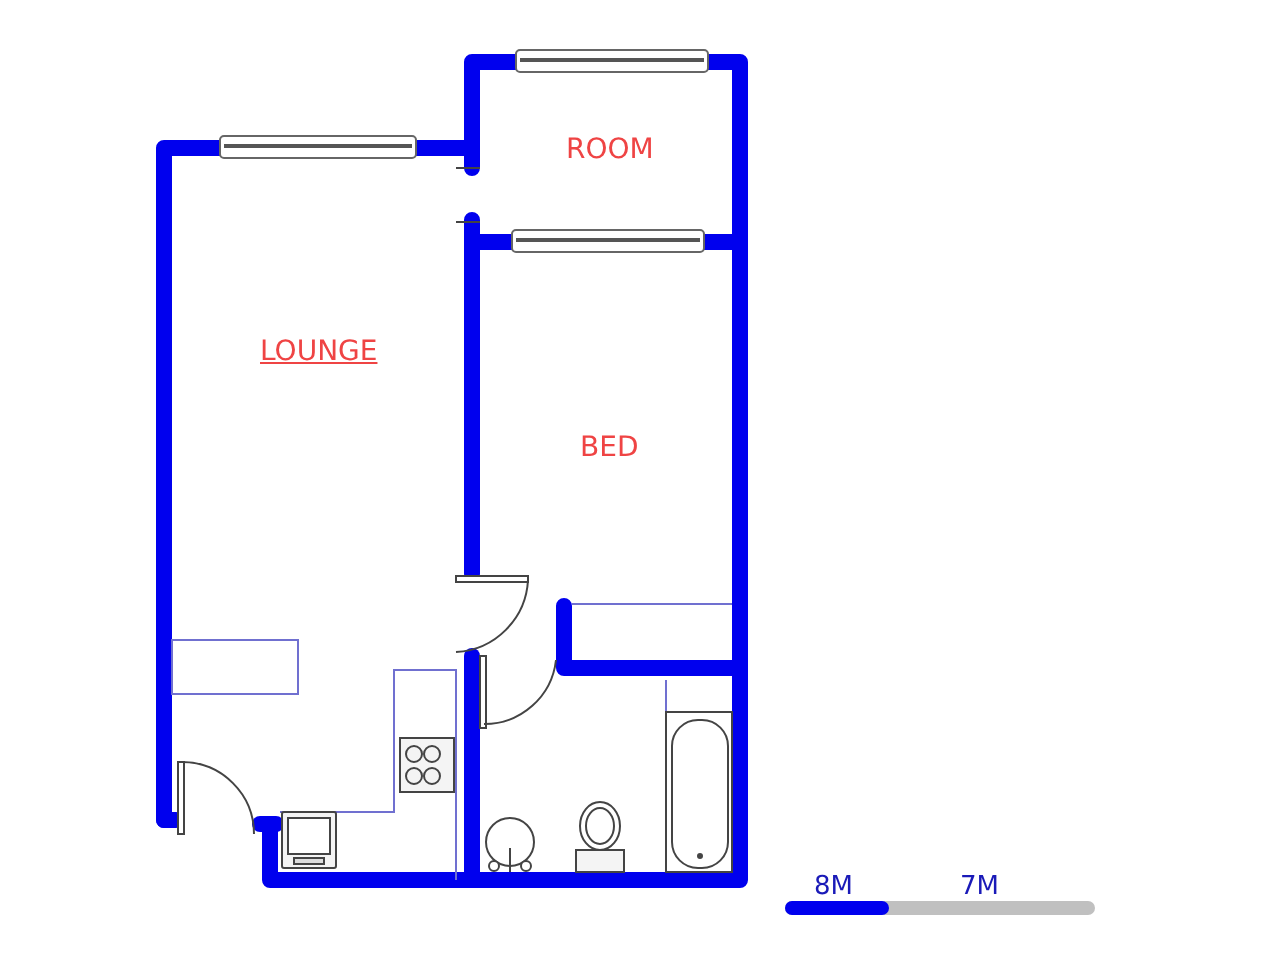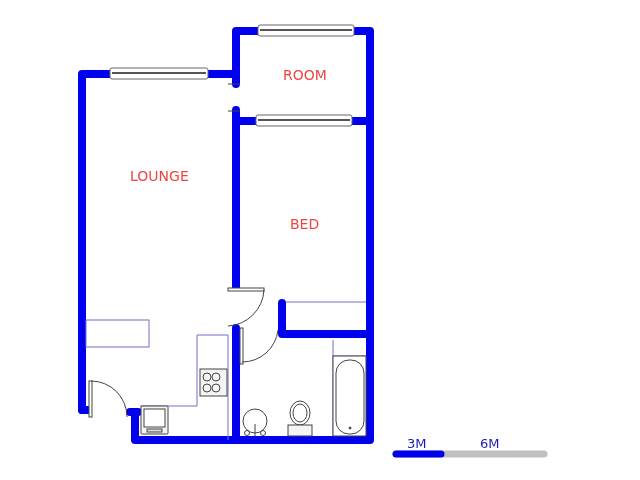--- a/index.html
+++ b/index.html
@@ -101,18 +101,18 @@
     <rect x="336" y="360" width="28" height="74" rx="13"></rect>
     <circle cx="350" cy="428" r="1" fill="#444"></circle>
   </g>
 
   <g stroke-linecap="round" stroke-width="7">
     <line x1="396" y1="454" x2="544" y2="454" stroke="#c0c0c0"></line>
     <line x1="396" y1="454" x2="441" y2="454" stroke="#0000ee"></line>
   </g>
 </svg>
 
-<div class="label" style="left:130px; top:168px;">LOUNGE</div>
+<div class="label" style="left:130px; top:168px;text-decoration:underline;">LOUNGE</div>
 <div class="label" style="left:283px; top:67px;">ROOM</div>
 <div class="label" style="left:290px; top:216px;">BED</div>
 
-<div class="scale-label" style="left:407px; top:436px;">3M</div>
-<div class="scale-label" style="left:480px; top:436px;">6M</div>
+<div class="scale-label" style="left:407px; top:436px;">8M</div>
+<div class="scale-label" style="left:480px; top:436px;">7M</div>
 
 </body></html>

